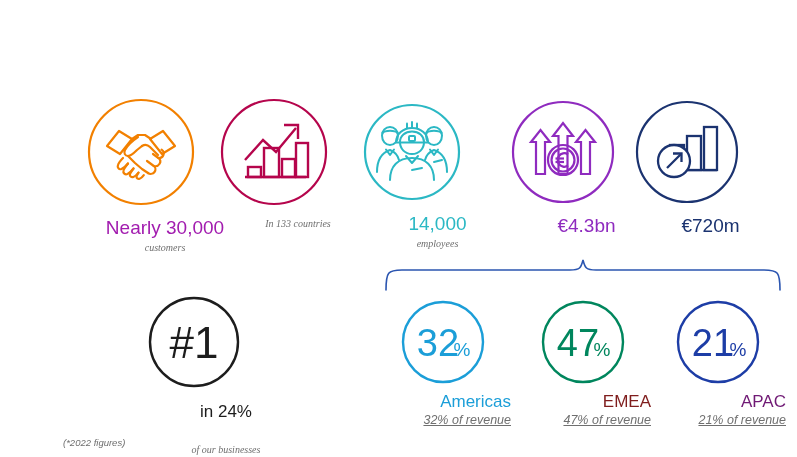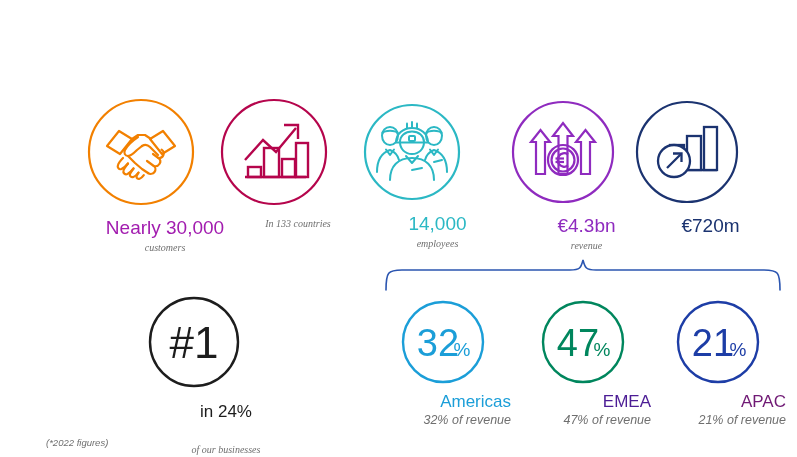--- a/index.html
+++ b/index.html
@@ -110,38 +110,39 @@
     font-size: 17px;
     margin-top: 8px;
     white-space: nowrap;
   }
   .region .rsub {
     font-size: 12.5px;
     font-style: italic;
     color: #6f6f6f;
     white-space: nowrap;
     line-height: 16px;
+    text-decoration: underline;
   }
   #region-americas .rname { color: #1b9ed8; }
-  #region-emea     .rname { color: #4c1d95; }
+  #region-emea     .rname { color: #7f1d1d; }
   #region-apac     .rname { color: #701a75; }
 
   
   #brace {
     position: absolute;
     left: 384px;
     top: 258px;
     width: 400px;
     height: 34px;
   }
 
   
   #footnote {
     position: absolute;
-    left: 46px;
+    left: 63px;
     top: 437px;
     font-size: 9.5px;
     font-style: italic;
     color: #6f6f6f;
     white-space: nowrap;
   }
   svg { display: block; overflow: visible; }
 </style>
 </head>
 <body>
@@ -246,21 +247,20 @@
           <circle cx="54" cy="62" r="15"></circle>
           <circle cx="54" cy="62" r="11.5"></circle>
           <path d="M59 56.5 C57.5 55.4 55.6 55 54 55.4 C50.8 56.2 48.8 59 48.8 62 C48.8 65 50.8 67.8 54 68.6 C55.6 69 57.5 68.6 59 67.5"></path>
           <path d="M46.5 60.5 L55 60.5"></path>
           <path d="M46.5 64 L55 64"></path>
         </g>
       </svg>
     </div>
     <div class="value-row">
       <div class="value">€4.3bn</div>
-      <div class="sub">revenue</div>
     </div>
   </div>
 
   <div class="stat" id="stat-ebitda">
     <div class="circle-wrap">
       <svg width="108" height="108" viewBox="0 0 108 108">
         <circle cx="54" cy="54" r="50" fill="none" stroke="#1b3370" stroke-width="2.2"></circle>
         <g fill="none" stroke="#1b3370" stroke-width="2.3" stroke-linejoin="miter" stroke-linecap="butt">
           <path d="M28 72 L84 72"></path>
           <rect x="37" y="47" width="14" height="25" fill="#ffffff"></rect>

